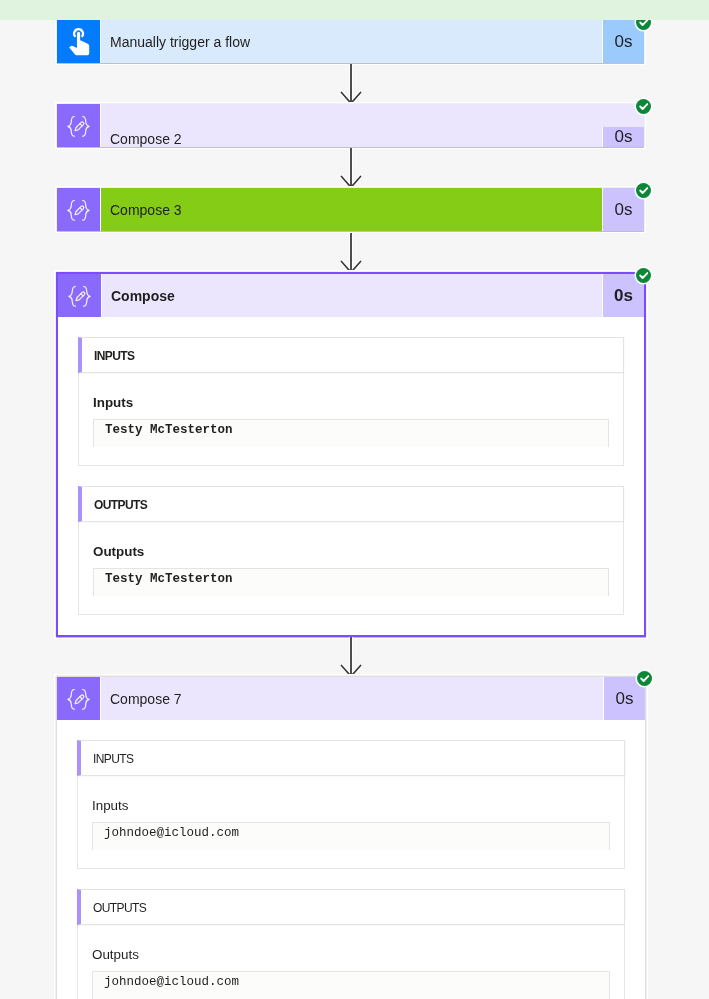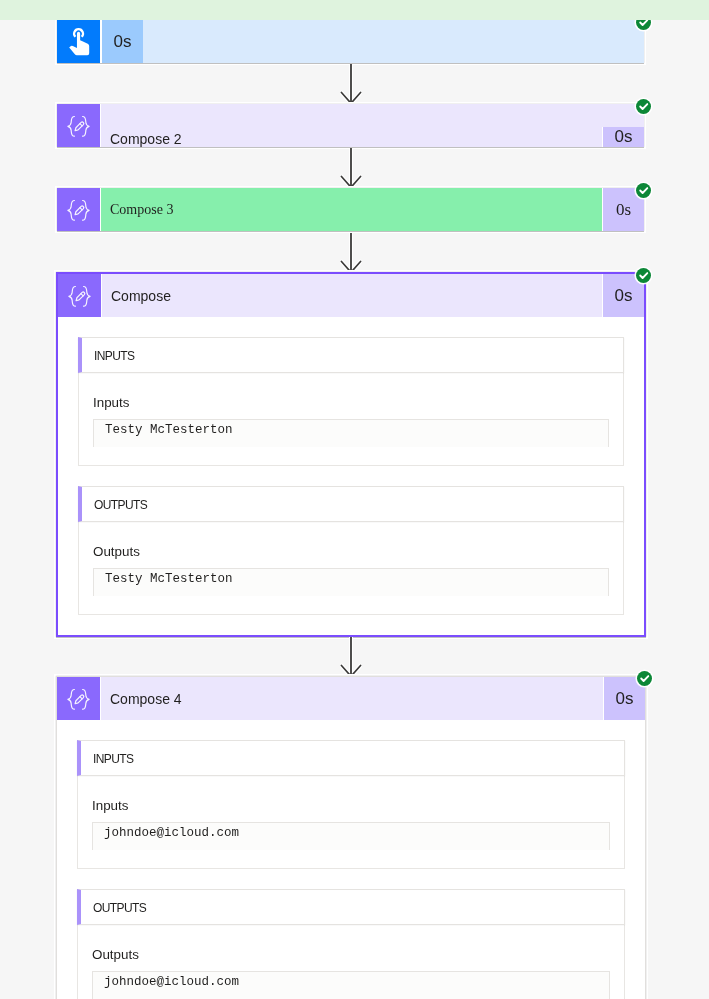--- a/index.html
+++ b/index.html
@@ -57,20 +57,21 @@
   <div class="node plain" style="top:20px;">
     <div class="nodehdr" style="background-color: rgb(217, 234, 253);">
       <div class="ico" style="background-color: rgb(2, 123, 252);">
           <svg width="43" height="43" viewBox="0 0 43 43" aria-hidden="true">
             <g fill="#ffffff">
               <path d="M21.55 8.1a5.55 5.55 0 0 0-3.93 9.48l1.65-1.65a3.2 3.2 0 1 1 4.56 0l1.65 1.65A5.55 5.55 0 0 0 21.55 8.1z"></path>
               <path d="M19.95 13.45a1.6 1.6 0 0 1 3.2 0v6.7l2.3 1.1 5.25 2.5c.95.46 1.5 1.42 1.5 2.47v7.1a1.85 1.85 0 0 1-1.85 1.85H19.75a2.3 2.3 0 0 1-1.7-.75L12.2 27.5l1.1-1.05a2.25 2.25 0 0 1 2.55-.43l4.1 1.98z"></path>
             </g>
           </svg>
         </div>
+      <div class="ttl">Manually trigger a flow</div>
       <div class="dur" style="background-color: rgb(155, 202, 253);">0s</div>
       <div class="badge">
           <svg width="16" height="16" viewBox="0 0 16 16" aria-hidden="true">
             <path d="M11.3 5.1 6.6 10.0 4.2 7.5" fill="none" stroke="#ffffff" stroke-width="1.85" stroke-linecap="round" stroke-linejoin="round"></path>
           </svg>
         </div>
     </div>
   </div>
   <div class="arrow" style="top:64px;height:40px;">
       <svg width="22" height="40" viewBox="0 0 22 40" aria-hidden="true">
@@ -103,21 +104,21 @@
   </div>
   <div class="arrow" style="top:148px;height:40px;">
       <svg width="22" height="40" viewBox="0 0 22 40" aria-hidden="true">
         <path d="M11 0 V 38.4" stroke="#ffffff" stroke-width="4" fill="none"></path>
         <path d="M1.45 28.5 L11 39.3 L20.55 28.5" stroke="#ffffff" stroke-width="4" fill="none" stroke-linecap="round" stroke-linejoin="round"></path>
         <path d="M11 0 V 38.4" stroke="#3b3a39" stroke-width="1.8" fill="none"></path>
         <path d="M1.45 28.5 L11 39.3 L20.55 28.5" stroke="#3b3a39" stroke-width="1.7" fill="none" stroke-linecap="round" stroke-linejoin="miter" stroke-miterlimit="6"></path>
       </svg>
     </div>
   <div class="node plain" style="top:188px;">
-    <div class="nodehdr" style="background-color: #86efac; font-family: Liberation Serif, serif;">
+    <div class="nodehdr" style="background-color: #84cc16;">
       <div class="ico" style="background-color: rgb(138, 105, 253);">
           <svg width="43" height="43" viewBox="0 0 43 43" aria-hidden="true">
             <g fill="none" stroke="#ffffff" stroke-width="1.2" stroke-linecap="round" stroke-linejoin="round" opacity="0.92">
               <path d="M17.4 12.5c-3.35 0-2.95 3.55-3.25 6.0-.2 1.85-1.25 3.35-3.25 3.85 2.0.5 3.05 2.0 3.25 3.85.3 2.45-.1 6.0 3.25 6.0"></path>
               <path d="M25.6 12.5c3.35 0 2.95 3.55 3.25 6.0.2 1.85 1.25 3.35 3.25 3.85-2.0.5-3.05 2.0-3.25 3.85-.3 2.45.1 6.0-3.25 6.0"></path>
               <path d="M24.15 18.4a1.6 1.6 0 0 1 2.25 2.25l-5.3 5.3-3.0.8.8-3.0z"></path>
               <path d="M22.9 19.7l2.25 2.25"></path>
             </g>
           </svg>
         </div>
@@ -131,21 +132,21 @@
     </div>
   </div>
   <div class="arrow" style="top:233px;height:40px;">
       <svg width="22" height="40" viewBox="0 0 22 40" aria-hidden="true">
         <path d="M11 0 V 38.4" stroke="#ffffff" stroke-width="4" fill="none"></path>
         <path d="M1.45 28.5 L11 39.3 L20.55 28.5" stroke="#ffffff" stroke-width="4" fill="none" stroke-linecap="round" stroke-linejoin="round"></path>
         <path d="M11 0 V 38.4" stroke="#3b3a39" stroke-width="1.8" fill="none"></path>
         <path d="M1.45 28.5 L11 39.3 L20.55 28.5" stroke="#3b3a39" stroke-width="1.7" fill="none" stroke-linecap="round" stroke-linejoin="miter" stroke-miterlimit="6"></path>
       </svg>
     </div>
-  <div class="node sel" style="top:272px;">
+  <div class="node sel" style="top:272px;font-weight:bold;">
     <div class="nodehdr" style="background-color: rgb(235, 230, 253);">
       <div class="ico" style="background-color: rgb(138, 105, 253);">
           <svg width="43" height="43" viewBox="0 0 43 43" aria-hidden="true">
             <g fill="none" stroke="#ffffff" stroke-width="1.2" stroke-linecap="round" stroke-linejoin="round" opacity="0.92">
               <path d="M17.4 12.5c-3.35 0-2.95 3.55-3.25 6.0-.2 1.85-1.25 3.35-3.25 3.85 2.0.5 3.05 2.0 3.25 3.85.3 2.45-.1 6.0 3.25 6.0"></path>
               <path d="M25.6 12.5c3.35 0 2.95 3.55 3.25 6.0.2 1.85 1.25 3.35 3.25 3.85-2.0.5-3.05 2.0-3.25 3.85-.3 2.45.1 6.0-3.25 6.0"></path>
               <path d="M24.15 18.4a1.6 1.6 0 0 1 2.25 2.25l-5.3 5.3-3.0.8.8-3.0z"></path>
               <path d="M22.9 19.7l2.25 2.25"></path>
             </g>
           </svg>
@@ -192,21 +193,21 @@
       <div class="ico" style="background-color: rgb(138, 105, 253);">
           <svg width="43" height="43" viewBox="0 0 43 43" aria-hidden="true">
             <g fill="none" stroke="#ffffff" stroke-width="1.2" stroke-linecap="round" stroke-linejoin="round" opacity="0.92">
               <path d="M17.4 12.5c-3.35 0-2.95 3.55-3.25 6.0-.2 1.85-1.25 3.35-3.25 3.85 2.0.5 3.05 2.0 3.25 3.85.3 2.45-.1 6.0 3.25 6.0"></path>
               <path d="M25.6 12.5c3.35 0 2.95 3.55 3.25 6.0.2 1.85 1.25 3.35 3.25 3.85-2.0.5-3.05 2.0-3.25 3.85-.3 2.45.1 6.0-3.25 6.0"></path>
               <path d="M24.15 18.4a1.6 1.6 0 0 1 2.25 2.25l-5.3 5.3-3.0.8.8-3.0z"></path>
               <path d="M22.9 19.7l2.25 2.25"></path>
             </g>
           </svg>
         </div>
-      <div class="ttl">Compose 4</div>
+      <div class="ttl">Compose 7</div>
       <div class="dur" style="background-color: rgb(204, 194, 253);">0s</div>
       <div class="badge">
           <svg width="16" height="16" viewBox="0 0 16 16" aria-hidden="true">
             <path d="M11.3 5.1 6.6 10.0 4.2 7.5" fill="none" stroke="#ffffff" stroke-width="1.85" stroke-linecap="round" stroke-linejoin="round"></path>
           </svg>
         </div>
     </div>
     <div class="body">
       <div class="sect">
         <div class="sechdr">

